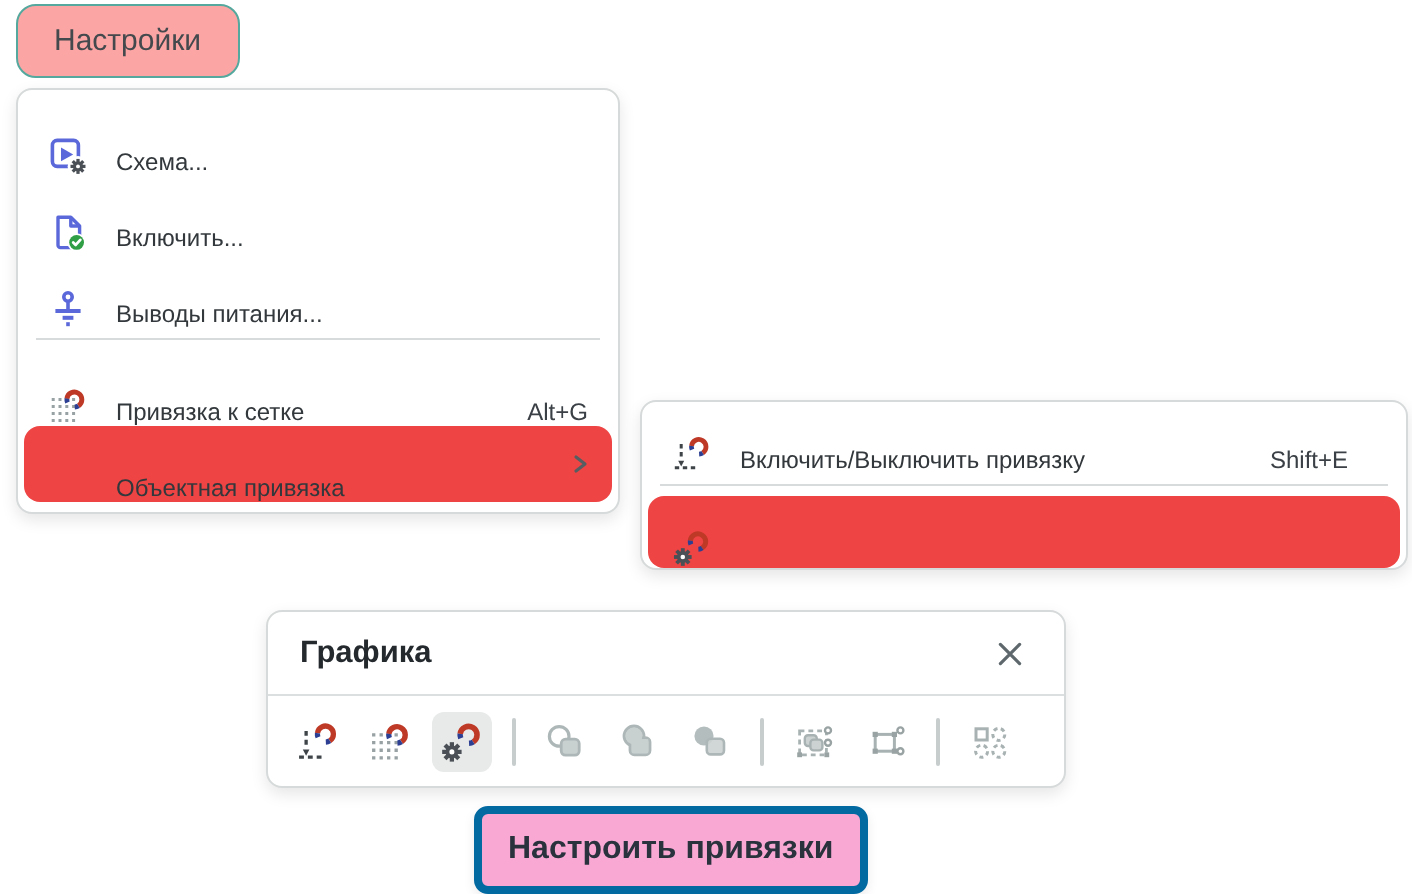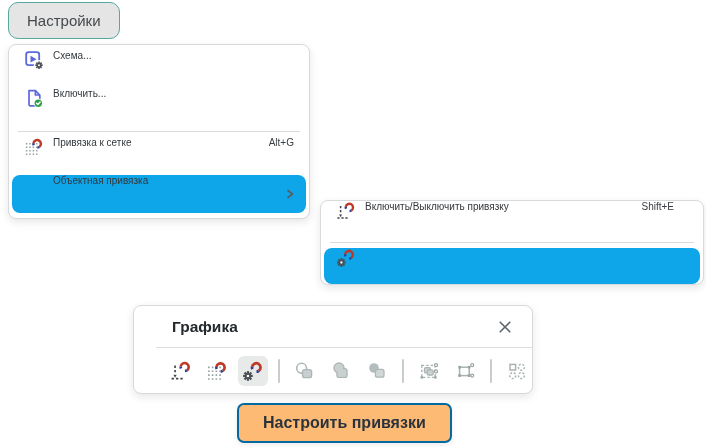--- a/index.html
+++ b/index.html
@@ -5,36 +5,36 @@
   html,body{margin:0;padding:0;background:#ffffff;}
   #stage{
     position:relative;width:706px;height:447px;background:#ffffff;overflow:hidden;
     font-family:"Liberation Sans","DejaVu Sans",sans-serif;
     -webkit-font-smoothing:antialiased;
   }
   
   .settings-btn{
     position:absolute;left:8px;top:2px;height:37px;padding:0 18px;
     display:flex;align-items:center;
-    background:#e5e5e5;border:1.7px solid #55a89d;border-radius:10px;
+    background:#fca5a5;border:1.7px solid #55a89d;border-radius:10px;
     font-size:15px;color:#43494d;box-sizing:border-box;cursor:default;
   }
   
   .popup{
     position:absolute;background:#ffffff;border:1px solid #d7dada;border-radius:8px;
-    box-shadow:0 3px 8px rgba(0,0,0,.10);box-sizing:border-box;padding-left:22px;
+    box-shadow:0 3px 8px rgba(0,0,0,.10);box-sizing:border-box;
   }
   .menu{left:8px;top:44px;width:302px;padding:5px 0;}
   .submenu{left:320px;top:200px;width:384px;padding:0 0;}
   .mrow{
-    display:flex;align-items:flex-start;height:38px;padding:0 12px;margin:0 3px;
-    gap:9px;font-size:10px;color:#33383c;border-radius:8px;position:relative;
+    display:flex;align-items:flex-end;height:38px;padding:0 12px;margin:0 3px;
+    gap:14px;font-size:12px;color:#33383c;border-radius:8px;position:relative;
   }
   .submenu .mrow{height:36px;}
-  .mrow.hl{background:#0ea5e9;}
+  .mrow.hl{background:#ef4444;}
   .mrow .ico{width:20px;height:20px;flex:0 0 20px;display:flex;align-items:center;justify-content:center;}
   .mrow .noico{width:20px;flex:0 0 20px;}
   .mrow .shortcut{margin-left:auto;color:#3a4045;}
   .menu .shortcut{}
   .submenu .shortcut{margin-right:14px;}
   .mrow .chev{position:absolute;right:10px;top:50%;transform:translateY(-50%);display:flex;}
   .msep{height:1px;background:#d8dbdb;margin:5px 9px;}
   
   .gpanel{left:133px;top:305px;width:400px;}
   .gtitle{
@@ -42,22 +42,22 @@
     font-size:15.5px;font-weight:bold;color:#24292e;border-bottom:1px solid #dcdfdf;
   }
   .gclose{margin-left:auto;display:flex;align-items:center;justify-content:center;
     width:22px;height:22px;border-radius:4px;cursor:default;}
   .gtools{display:flex;align-items:center;height:45px;padding:0 10px;gap:6px;}
   .tbtn{width:30px;height:30px;border-radius:6px;display:flex;align-items:center;justify-content:center;flex:0 0 30px;}
   .tbtn.active{background:#e8e9e9;}
   .tsep{width:2px;height:24px;background:#c7cdcd;border-radius:1px;margin:0 4px;flex:0 0 2px;}
   
   .gtooltip{
-    position:absolute;left:237px;top:403px;padding:9px 24px;background:#fdba74;
-    border:2px solid #0369a1;border-radius:7px;box-shadow:0 2px 6px rgba(0,0,0,.08);
+    position:absolute;left:237px;top:403px;padding:9px 13px;background:#f9a8d4;
+    border:4px solid #0369a1;border-radius:7px;box-shadow:0 2px 6px rgba(0,0,0,.08);
     font-size:16px;font-weight:bold;color:#2a333d;white-space:nowrap;
   }
   svg{display:block;}
 </style>
 </head>
 <body>
 
 <svg width="0" height="0" style="position:absolute">
   <defs>
     <g id="d-magnet" transform="rotate(32 10 10)">
@@ -110,20 +110,32 @@
           <path d="M5 2.6 h6.4 l4.4 4.4 v9.6 a1.2 1.2 0 0 1 -1.2 1.2 H6.2 A1.2 1.2 0 0 1 5 16.6 Z" fill="#ffffff" stroke="#5b68da" stroke-width="1.7" stroke-linejoin="round"></path>
           <path d="M11.4 2.6 V7 h4.4" fill="none" stroke="#5b68da" stroke-width="1.7" stroke-linejoin="round"></path>
           <circle cx="14.3" cy="15.2" r="4.6" fill="#ffffff"></circle>
           <circle cx="14.3" cy="15.2" r="3.7" fill="#2f9e44"></circle>
           <path d="M12.6 15.2 l1.25 1.25 2.3 -2.5" fill="none" stroke="#ffffff" stroke-width="1.4" stroke-linecap="round" stroke-linejoin="round"></path>
         </svg>
       </span>
       <span>Включить...</span>
     </div>
 
+    <div class="mrow">
+      <span class="ico">
+        <svg width="20" height="20" viewBox="0 0 20 20" stroke="#5b68da">
+          <circle cx="10" cy="4.5" r="2.1" fill="none" stroke-width="1.8"></circle>
+          <line x1="10" y1="6.6" x2="10" y2="11.2" stroke-width="1.8"></line>
+          <line x1="3.7" y1="11.5" x2="16.3" y2="11.5" stroke-width="2"></line>
+          <line x1="7.3" y1="14.9" x2="12.7" y2="14.9" stroke-width="2"></line>
+          <line x1="9.1" y1="18.1" x2="10.9" y2="18.1" stroke-width="2"></line>
+        </svg>
+      </span>
+      <span>Выводы питания...</span>
+    </div>
 
     <div class="msep"></div>
 
     <div class="mrow">
       <span class="ico">
         <svg width="20" height="20" viewBox="0 0 20 20">
           <use href="#d-grid"></use>
           <use href="#d-magnet" transform="translate(5.6,0.2) scale(0.72)"></use>
         </svg>
       </span>

